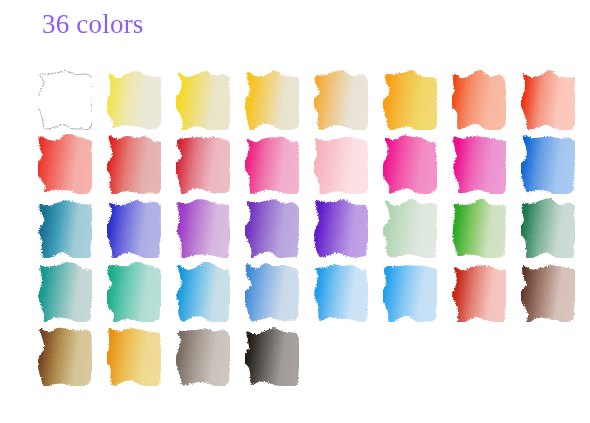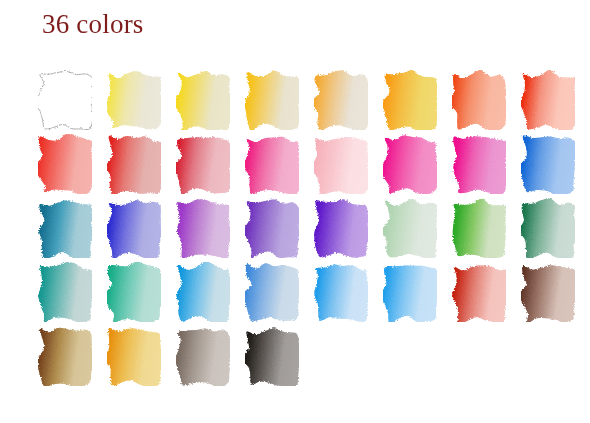--- a/index.html
+++ b/index.html
@@ -15,21 +15,21 @@
     font-family: "Liberation Serif", serif;
     position: relative;
   }
   #page-title {
     position: absolute;
     left: 42px;
     top: 11px;
     font-family: "Liberation Serif", serif;
     font-size: 27px;
     font-weight: 400;
-    color: #7f1d1d;
+    color: #8b5cf6;
     letter-spacing: 0.2px;
     line-height: 1;
     white-space: nowrap;
   }
   #swatch-grid {
     position: absolute;
     left: 0;
     top: 0;
     width: 590px;
     height: 423px;

